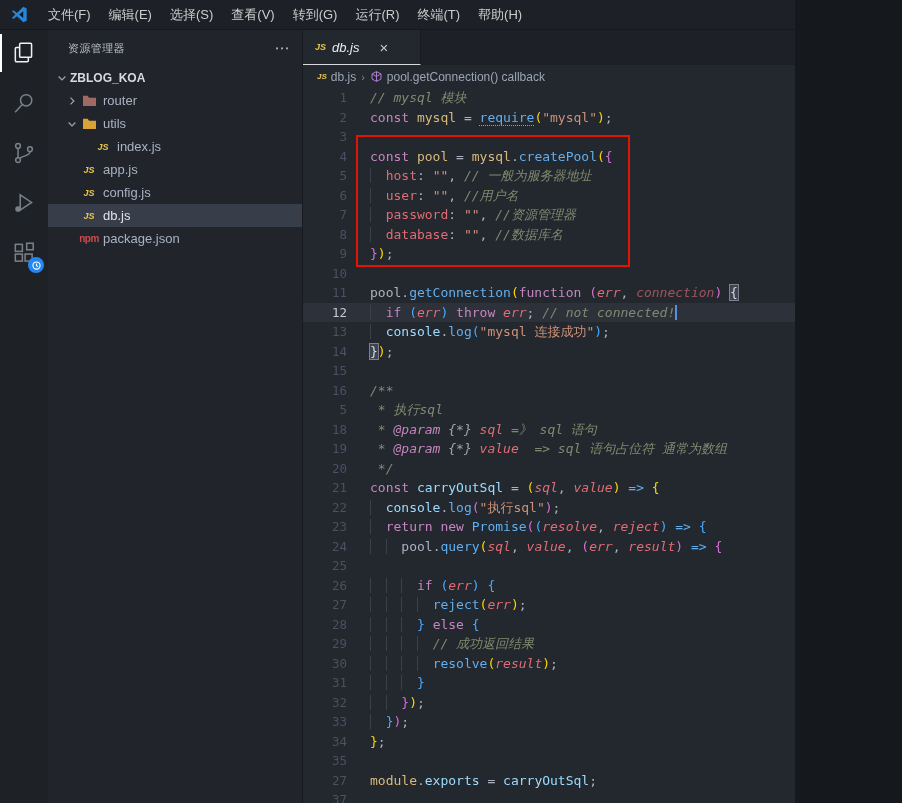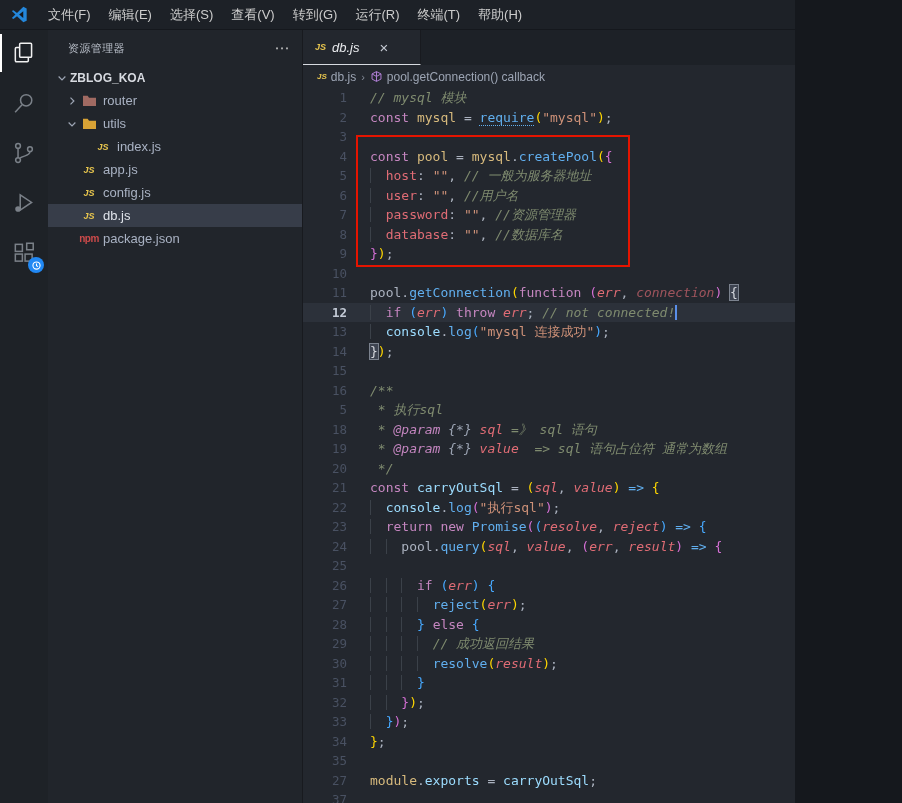--- a/index.html
+++ b/index.html
@@ -82,21 +82,21 @@
   #code {
     position:absolute; top:88px; left:303px; width:599px; height:715px; background:#23272e;
     font-family:"DejaVu Sans Mono", monospace; font-size:13px; line-height:19.5px; overflow:hidden;
   }
   .cl { display:flex; height:19.5px; white-space:pre; }
   .cl.current { background:#2c313a; }
   .cl .ln {
     width:44px; flex:none; text-align:right; color:#495162; font-size:12.5px;
     user-select:none;
   }
-  .cl.current .ln { color:#c3cad6;font-weight:bold; }
+  .cl.current .ln { color:#c3cad6; }
   .cl .ct { padding-left:23px; }
   .iu { box-shadow: inset 1px 0 0 #3b4149; }
   .tk-k{color:var(--tk-k);} .tk-f{color:var(--tk-f);}
   .tk-fu{color:var(--tk-fu); text-decoration:underline dotted #61afef 1px; text-underline-offset:3px;}
   .tk-g{color:var(--tk-g);} .tk-v{color:var(--tk-v);} .tk-p{color:var(--tk-p);}
   .tk-r{color:var(--tk-r); font-style:italic;}
   .tk-ci{color:var(--tk-ci); font-style:italic; opacity:.65;}
   .tk-o{color:var(--tk-o);} .tk-s{color:var(--tk-s);}
   .tk-c{color:var(--tk-c); font-style:italic;}
   .tk-d{color:var(--tk-d); font-style:italic;}

